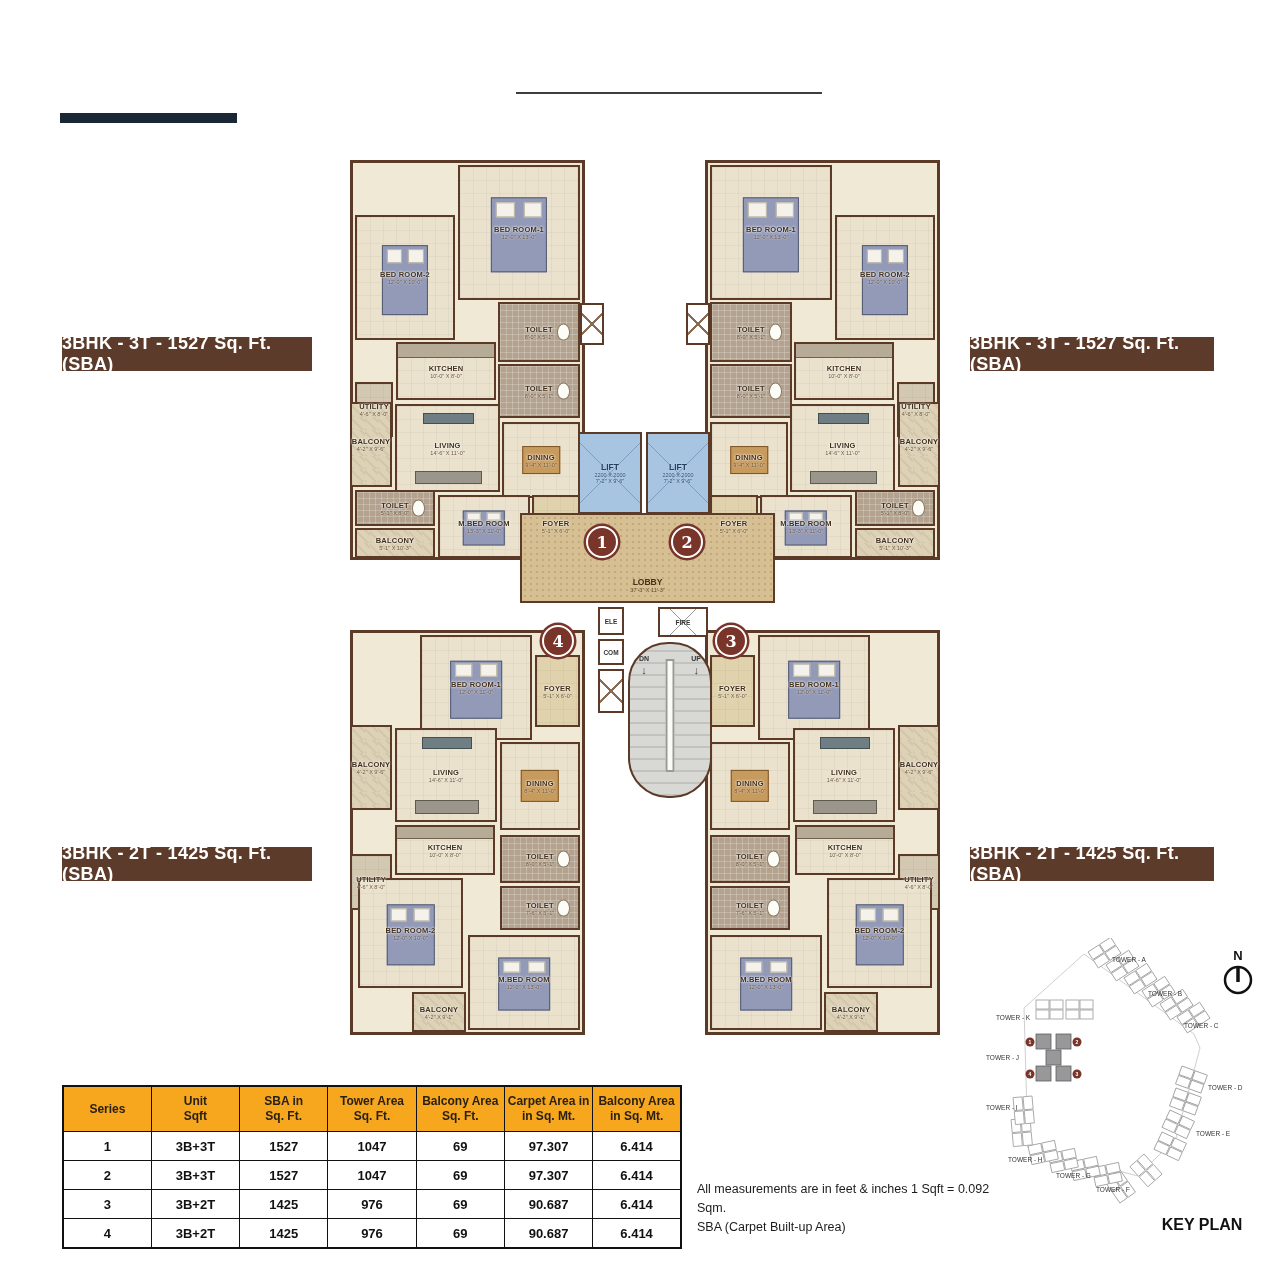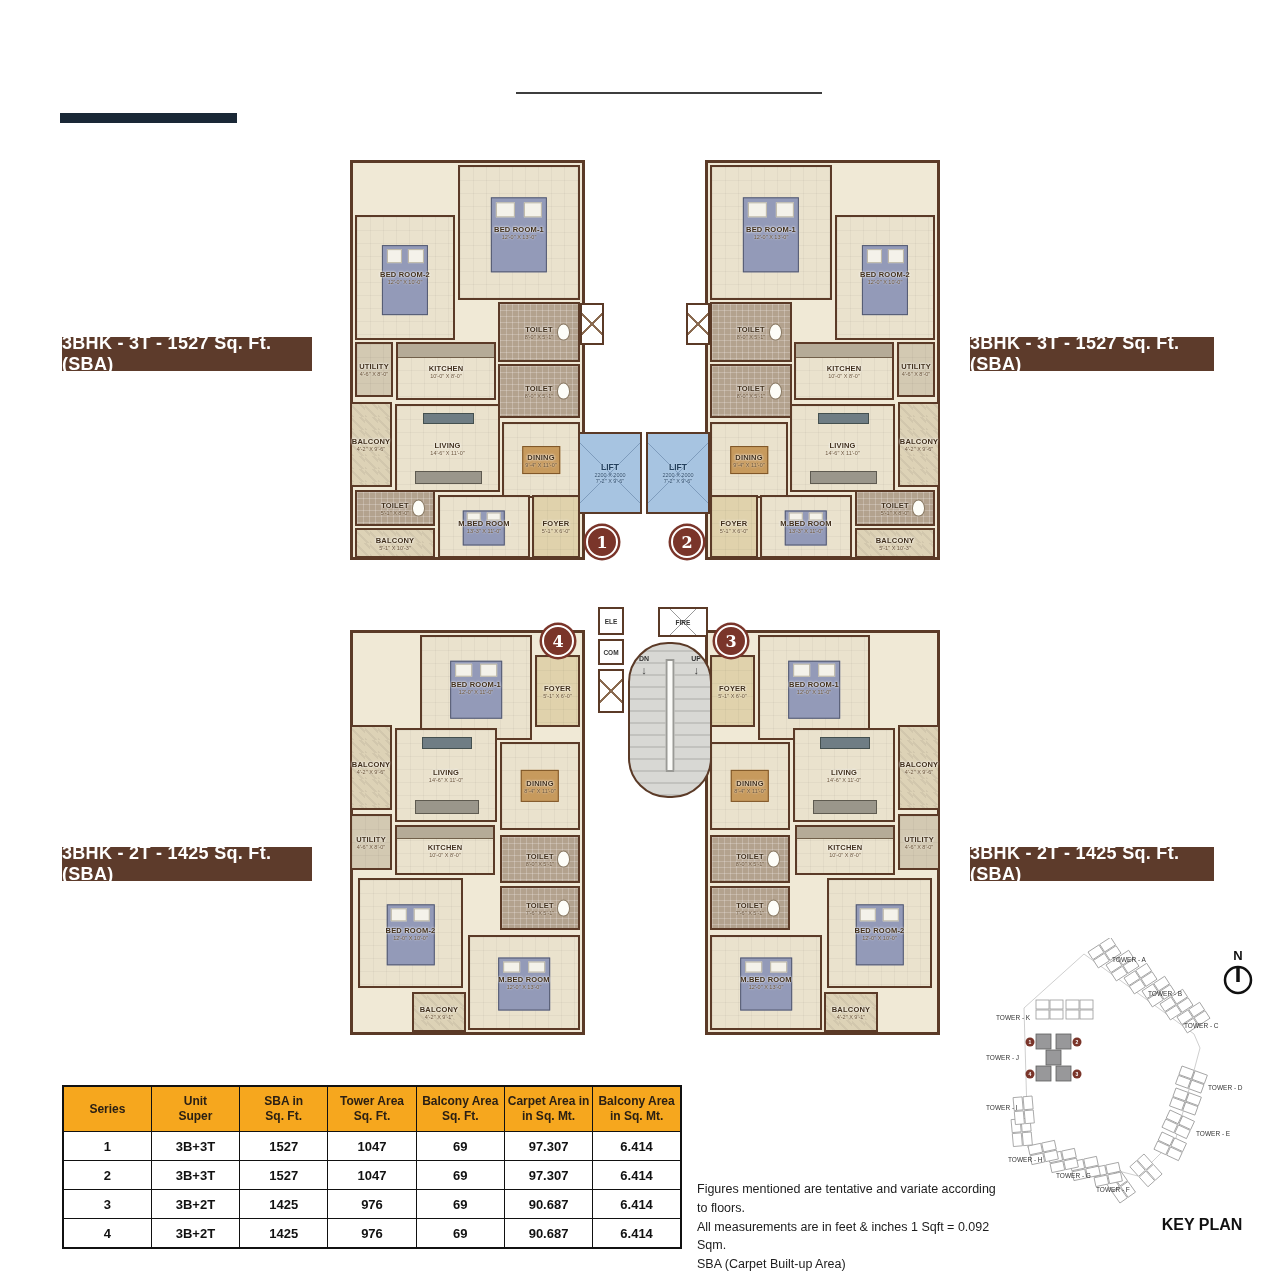--- a/index.html
+++ b/index.html
@@ -21,21 +21,21 @@
   
   .plan{position:absolute;left:350px;top:160px;width:590px;height:875px;}
   .unit{position:absolute;border:3px solid #5b3a27;background:#f0e9d6;box-sizing:border-box;}
   .rm{position:absolute;border:2px solid #5b3a27;background:#eae2cd;box-sizing:border-box;
       background-image:linear-gradient(rgba(0,0,0,.035) 1px,transparent 1px),
                        linear-gradient(90deg,rgba(0,0,0,.035) 1px,transparent 1px);
       background-size:13px 13px;}
   .rm.balcony{background-color:#ddd2b6;background-image:repeating-linear-gradient(45deg,rgba(0,0,0,.05) 0 2px,transparent 2px 7px);}
   .rm.toilet{background-color:#b3a28e;background-image:linear-gradient(rgba(255,255,255,.22) 1px,transparent 1px),
              linear-gradient(90deg,rgba(255,255,255,.22) 1px,transparent 1px);background-size:6px 6px;}
-  .rm.utility{background-color:#d3c9b2;}
+  .rm.utility{background-color:#d3c9b2;margin-top:40px;}
   .rm.foyer{background-color:#e0d2ac;}
   .rm-label{position:absolute;inset:0;display:flex;flex-direction:column;align-items:center;
             justify-content:center;text-align:center;z-index:2;pointer-events:none;}
   .rm-name{font-weight:bold;font-size:7.5px;color:#42301c;letter-spacing:.2px;
            text-shadow:0 0 2px rgba(255,255,255,.95),0 0 3px rgba(255,255,255,.85);}
   .rm-dim{font-size:5.5px;color:#6b543a;text-shadow:0 0 2px rgba(255,255,255,.95);}
 
   .f-bed{position:absolute;left:50%;top:52%;transform:translate(-50%,-50%);width:46%;height:56%;
          background:#939ab8;border:1px solid #52586f;z-index:1;}
   .f-bed:before,.f-bed:after{content:"";position:absolute;top:5%;width:30%;height:18%;
@@ -472,20 +472,24 @@
       <span class="lift-name">LIFT</span>
       <span class="lift-dim">2200 X 2000</span>
       <span class="lift-dim">7'-2" X 9'-6"</span>
     </div>
     <div class="lift" style="left:296px;top:272px;width:64px;height:82px;">
       <span class="lift-name">LIFT</span>
       <span class="lift-dim">2200 X 2000</span>
       <span class="lift-dim">7'-2" X 9'-6"</span>
     </div>
 
+    <div class="lobby">
+      <span class="lobby-name">LOBBY</span>
+      <span class="lobby-dim">37'-3" X 11'-3"</span>
+    </div>
 
     <div class="marker" style="left:236px;top:366px;">1</div>
     <div class="marker" style="left:321px;top:366px;">2</div>
     <div class="marker" style="left:192px;top:465px;">4</div>
     <div class="marker" style="left:365px;top:465px;">3</div>
 
     <div class="svc" style="left:248px;top:447px;width:26px;height:28px;">ELE</div>
     <div class="svc" style="left:248px;top:479px;width:26px;height:26px;">COM</div>
     <div class="duct" style="left:248px;top:509px;width:26px;height:44px;"></div>
     <div class="svc fire" style="left:308px;top:447px;width:50px;height:30px;">FIRE</div>
@@ -495,21 +499,21 @@
       <span class="sdn"><b>DN</b><i>↓</i></span>
       <span class="sup"><b>UP</b><i>↓</i></span>
     </div>
   </div>
 
   <table class="dtable">
     <thead>
         <tr>
           <th>Series</th>
           <th>Unit
-Super</th>
+Sqft</th>
           <th>SBA in
 Sq. Ft.</th>
           <th>Tower Area
 Sq. Ft.</th>
           <th>Balcony Area
 Sq. Ft.</th>
           <th>Carpet Area in
 in Sq. Mt.</th>
           <th>Balcony Area
 in Sq. Mt.</th>
@@ -549,21 +553,20 @@
           <td>1425</td>
           <td>976</td>
           <td>69</td>
           <td>90.687</td>
           <td>6.414</td>
         </tr>
       </tbody>
   </table>
 
   <div class="notes">
-    <div>Figures mentioned are tentative and variate according to floors.</div>
     <div>All measurements are in feet &amp; inches 1 Sqft = 0.092 Sqm.</div>
     <div>SBA (Carpet Built-up Area)</div>
   </div>
 
   <svg class="keyplan" width="300" height="310" viewBox="0 0 300 310">
     <path d="M104,16 L214,96 L220,110 L196,200 L158,238 L48,210 L44,70 Z" fill="none" stroke="#cfcfcf" stroke-width="1"></path>
 
     <g class="tw" transform="translate(108,14) rotate(-33)">
         <rect width="13" height="9"></rect>
         <rect x="14" width="13" height="9"></rect>

